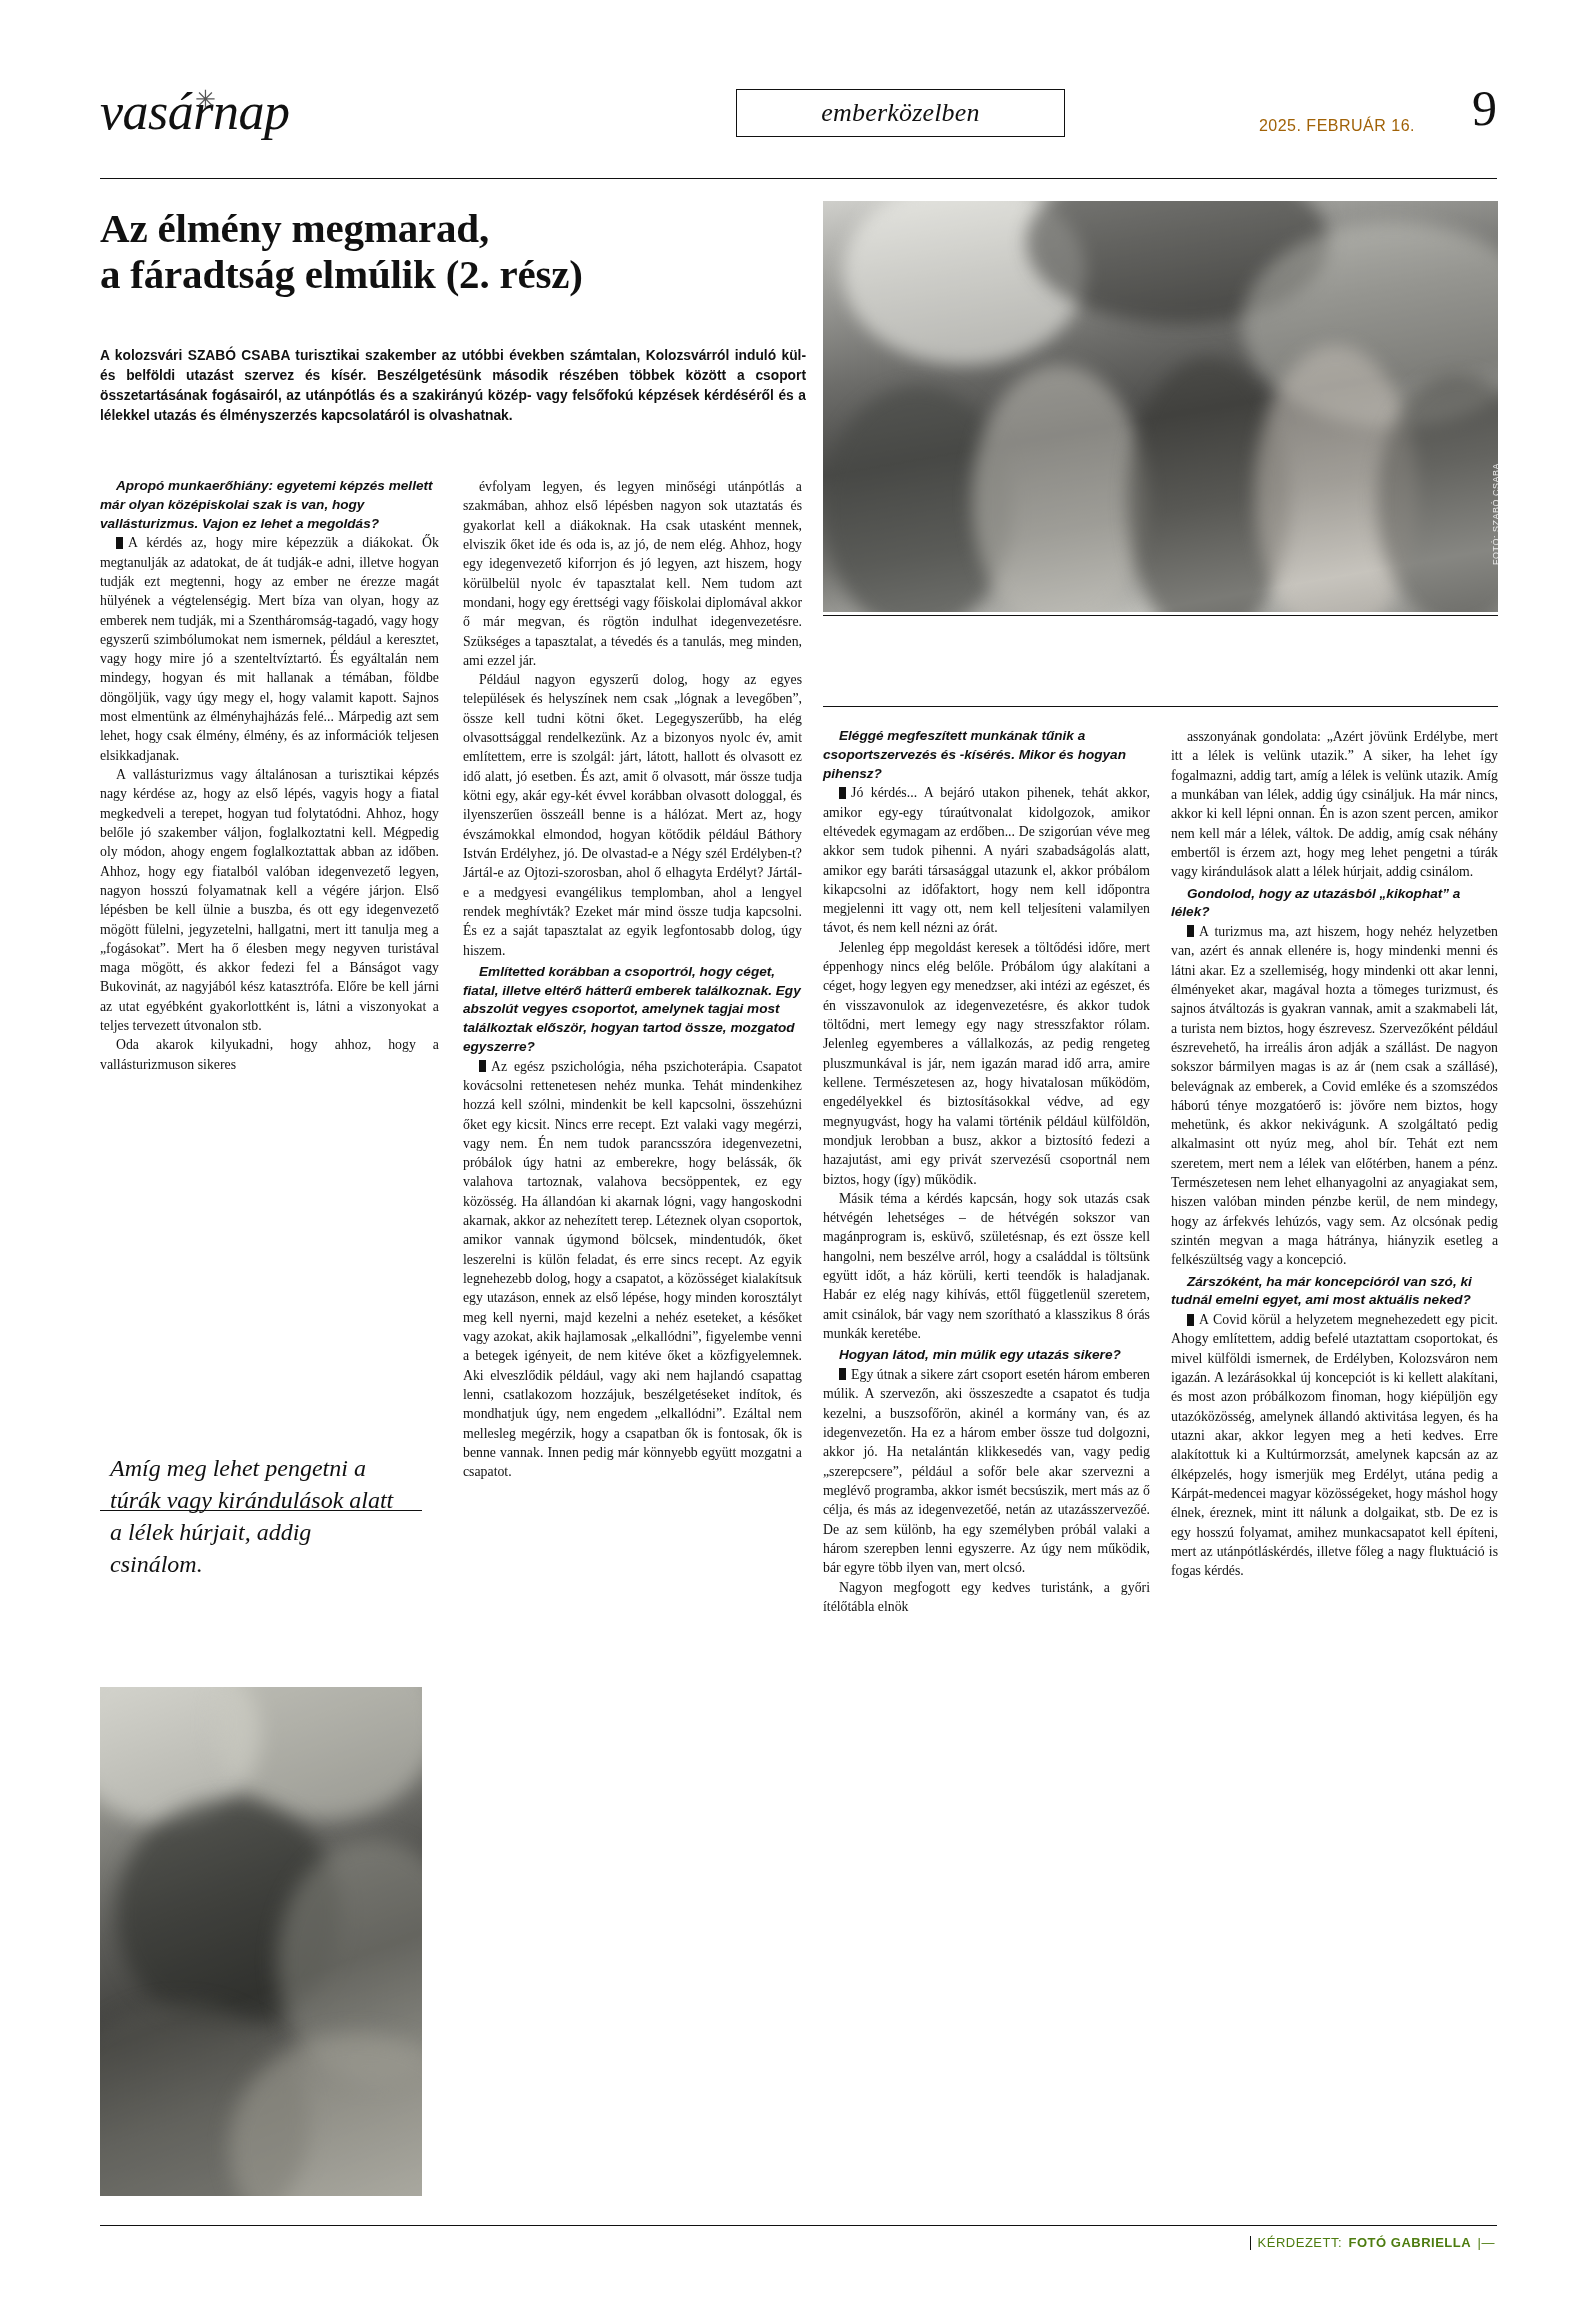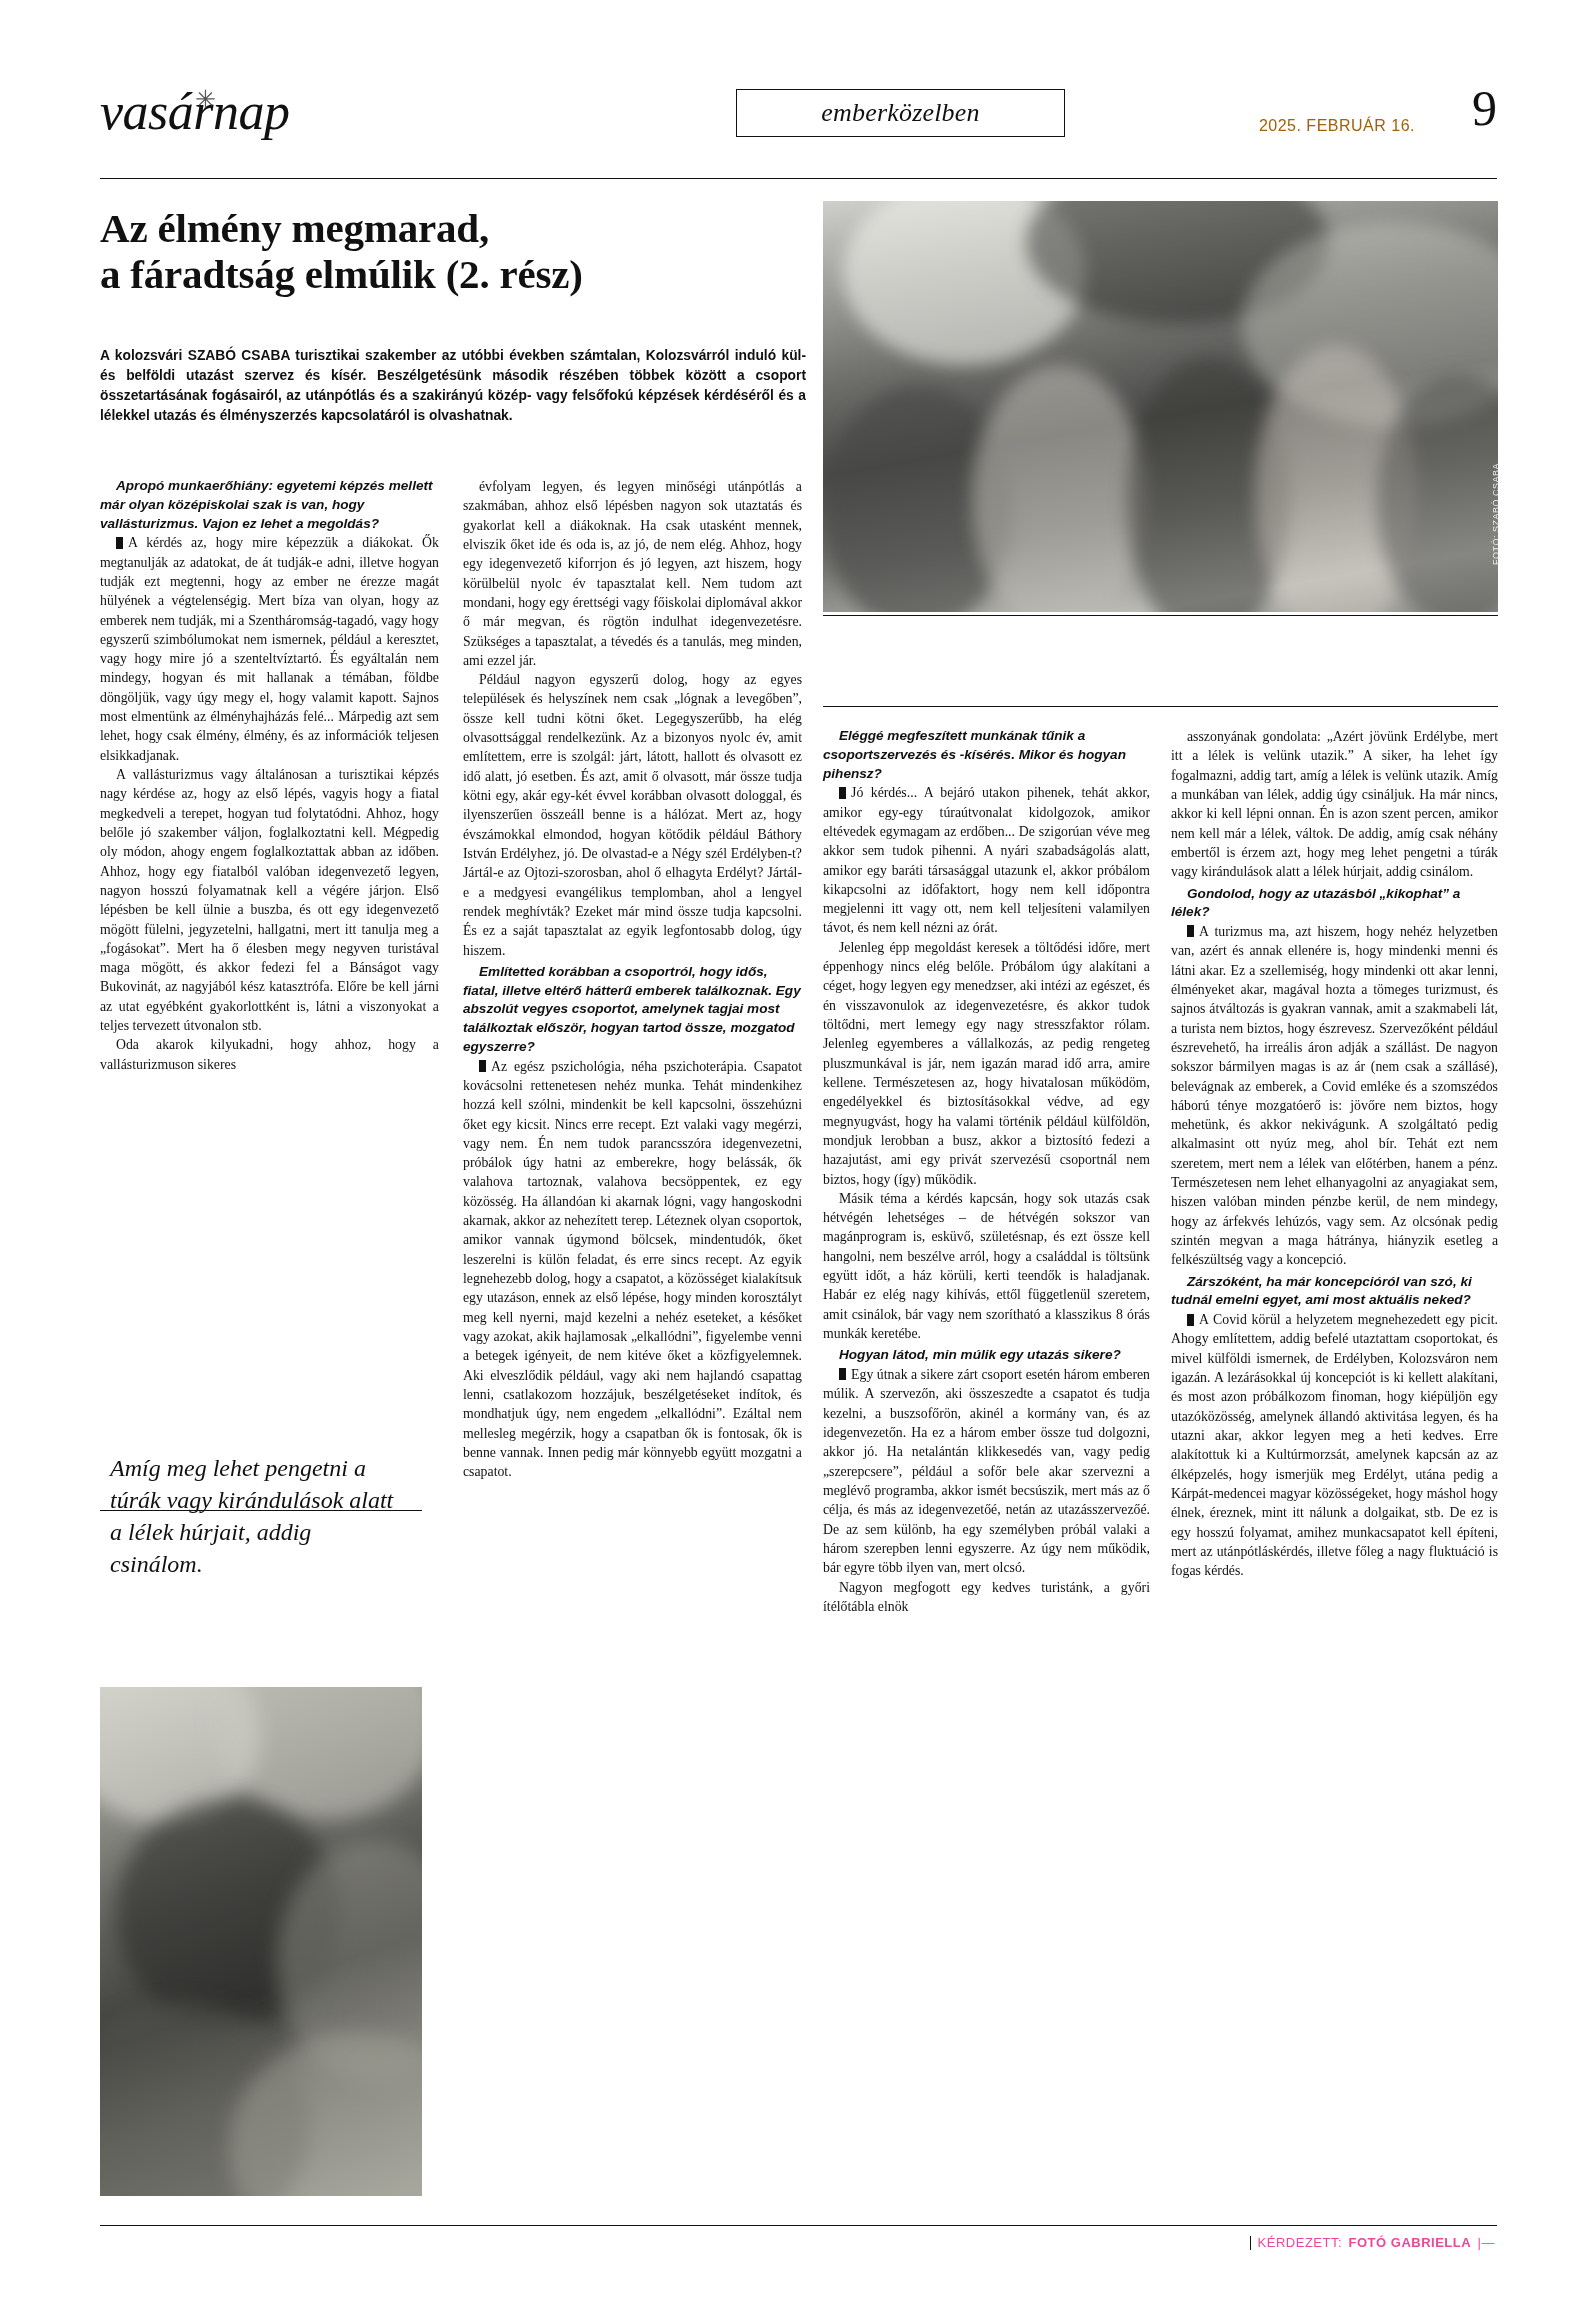--- a/index.html
+++ b/index.html
@@ -263,21 +263,21 @@
     height: 0.9px;
     background: #111;
   }
   .byline {
     position: absolute;
     right: 100px;
     top: 2235px;
     font-family: "Liberation Sans", sans-serif;
     font-size: 13px;
     letter-spacing: 0.5px;
-    color: #ec4899;
+    color: #4d7c0f;
     display: flex;
     align-items: center;
     gap: 6.5px;
   }
   .byline b { font-weight: bold; }
   .byline-tick {
     display: inline-block;
     width: 0.9px;
     height: 14px;
     background: #111;
@@ -320,21 +320,21 @@
   <div class="col" id="col1">
       <p class="q">Apropó munkaerőhiány: egyetemi képzés mellett már olyan középiskolai szak is van, hogy vallásturizmus. Vajon ez lehet a megoldás?</p>
       <p class="bullet-lead"><span class="sq"></span>A kérdés az, hogy mire képezzük a diákokat. Ők megtanulják az adatokat, de át tudják-e adni, illetve hogyan tudják ezt megtenni, hogy az ember ne érezze magát hülyének a végtelenségig. Mert bíza van olyan, hogy az emberek nem tudják, mi a Szenthá­romság-tagadó, vagy hogy egyszerű szimbólumokat nem ismernek, például a keresztet, vagy hogy mire jó a szenteltvíztartó. És egyáltalán nem mindegy, hogyan és mit hallanak a témában, földbe döngöljük, vagy úgy megy el, hogy valamit kapott. Sajnos most elmentünk az élményhajházás felé... Márpedig azt sem lehet, hogy csak élmény, élmény, és az információk teljesen elsikkadjanak.</p>
       <p>A vallásturizmus vagy általánosan a turisztikai képzés nagy kérdése az, hogy az első lépés, vagyis hogy a fiatal megkedveli a terepet, hogyan tud folytatódni. Ahhoz, hogy belőle jó szakember váljon, foglalkoztatni kell. Mégpedig oly módon, ahogy engem foglalkoztattak abban az időben. Ahhoz, hogy egy fiatalból valóban idegenvezető legyen, nagyon hosszú folyamatnak kell a végére járjon. Első lépésben be kell ülnie a buszba, és ott egy idegenvezető mögött fülelni, jegyzetelni, hallgatni, mert itt tanulja meg a „fogásokat”. Mert ha ő élesben megy negyven turistával maga mögött, és akkor fedezi fel a Bánságot vagy Bukovinát, az nagyjából kész katasztrófa. Előre be kell járni az utat egyébként gyakorlottként is, látni a viszonyokat a teljes tervezett útvonalon stb.</p>
       <p>Oda akarok kilyukadni, hogy ahhoz, hogy a vallásturizmuson sikeres</p>
     </div>
 
   <div class="col" id="col2">
       <p>évfolyam legyen, és legyen minőségi utánpótlás a szakmában, ahhoz első lépésben nagyon sok utaztatás és gyakorlat kell a diákoknak. Ha csak utasként mennek, elviszik őket ide és oda is, az jó, de nem elég. Ahhoz, hogy egy idegenvezető kiforrjon és jó legyen, azt hiszem, hogy körülbelül nyolc év tapasztalat kell. Nem tudom azt mondani, hogy egy érettségi vagy főiskolai diplomával akkor ő már megvan, és rögtön indulhat idegenvezetésre. Szükséges a tapasztalat, a tévedés és a tanulás, meg minden, ami ezzel jár.</p>
       <p>Például nagyon egyszerű dolog, hogy az egyes települések és helyszínek nem csak „lógnak a levegőben”, össze kell tudni kötni őket. Legegyszerűbb, ha elég olvasottsággal rendelkezünk. Az a bizonyos nyolc év, amit említettem, erre is szolgál: járt, látott, hallott és olvasott ez idő alatt, jó esetben. És azt, amit ő olvasott, már össze tudja kötni egy, akár egy-két évvel korábban olvasott dologgal, és ilyenszerűen összeáll benne is a hálózat. Mert az, hogy évszámokkal elmondod, hogyan kötődik például Báthory István Erdélyhez, jó. De olvastad-e a Négy szél Erdélyben-t? Jártál-e az Ojtozi-szorosban, ahol ő elhagyta Erdélyt? Jártál-e a medgyesi evangélikus templomban, ahol a lengyel rendek meghívták? Ezeket már mind össze tudja kapcsolni. És ez a saját tapasztalat az egyik legfontosabb dolog, úgy hiszem.</p>
-      <p class="q spaced">Említetted korábban a csoportról, hogy idős, fiatal, illetve eltérő hátterű emberek találkoznak. Egy abszolút vegyes csoportot, amelynek tagjai most találkoztak először, hogyan tartod össze, mozgatod egyszerre?</p>
+      <p class="q spaced">Említetted korábban a csoportról, hogy céget, fiatal, illetve eltérő hátterű emberek találkoznak. Egy abszolút vegyes csoportot, amelynek tagjai most találkoztak először, hogyan tartod össze, mozgatod egyszerre?</p>
       <p class="bullet-lead"><span class="sq"></span>Az egész pszichológia, néha pszichoterápia. Csapatot kovácsolni rettenetesen nehéz munka. Tehát mindenkihez hozzá kell szólni, mindenkit be kell kapcsolni, összehúzni őket egy kicsit. Nincs erre recept. Ezt valaki vagy megérzi, vagy nem. Én nem tudok parancsszóra idegenvezetni, próbálok úgy hatni az emberekre, hogy belássák, ők valahova tartoznak, valahova becsöppentek, ez egy közösség. Ha állandóan ki akarnak lógni, vagy hangoskodni akarnak, akkor az nehezített terep. Léteznek olyan csoportok, amikor vannak úgymond bölcsek, mindentudók, őket leszerelni is külön feladat, és erre sincs recept. Az egyik legnehezebb dolog, hogy a csapatot, a közösséget kialakítsuk egy utazáson, ennek az első lépése, hogy minden korosztályt meg kell nyerni, majd kezelni a nehéz eseteket, a későket vagy azokat, akik hajlamosak „elkallódni”, figyelembe venni a betegek igényeit, de nem kitéve őket a közfigyelemnek. Aki elveszlődik például, vagy aki nem hajlandó csapattag lenni, csatlakozom hozzájuk, beszélgetéseket indítok, és mondhatjuk úgy, nem engedem „elkallódni”. Ezáltal nem mellesleg megérzik, hogy a csapatban ők is fontosak, ők is benne vannak. Innen pedig már könnyebb együtt mozgatni a csapatot.</p>
     </div>
 
   <div class="col" id="col3">
       <p class="q">Eléggé megfeszített munkának tűnik a csoportszervezés és -kísérés. Mikor és hogyan pihensz?</p>
       <p class="bullet-lead"><span class="sq"></span>Jó kérdés... A bejáró utakon pihenek, tehát akkor, amikor egy-egy túraútvonalat kidolgozok, amikor eltévedek egymagam az erdőben... De szigorúan véve meg akkor sem tudok pihenni. A nyári szabadságolás alatt, amikor egy baráti társasággal utazunk el, akkor próbálom kikapcsolni az időfaktort, hogy nem kell időpontra megjelenni itt vagy ott, nem kell teljesíteni valamilyen távot, és nem kell nézni az órát.</p>
       <p>Jelenleg épp megoldást keresek a töltődési időre, mert éppenhogy nincs elég belőle. Próbálom úgy alakítani a céget, hogy legyen egy menedzser, aki intézi az egészet, és én visszavonulok az idegenvezetésre, és akkor tudok töltődni, mert lemegy egy nagy stresszfaktor rólam. Jelenleg egyemberes a vállalkozás, az pedig rengeteg pluszmunkával is jár, nem igazán marad idő arra, amire kellene. Természetesen az, hogy hivatalosan működöm, engedélyekkel és biztosításokkal védve, ad egy megnyugvást, hogy ha valami történik például külföldön, mondjuk lerobban a busz, akkor a biztosító fedezi a hazajutást, ami egy privát szervezésű csoportnál nem biztos, hogy (így) működik.</p>
       <p>Másik téma a kérdés kapcsán, hogy sok utazás csak hétvégén lehetséges – de hétvégén sokszor van magánprogram is, esküvő, születésnap, és ezt össze kell hangolni, nem beszélve arról, hogy a családdal is töltsünk együtt időt, a ház körüli, kerti teendők is haladjanak. Habár ez elég nagy kihívás, ettől függetlenül szeretem, amit csinálok, bár vagy nem szorítható a klasszikus 8 órás munkák keretébe.</p>
       <p class="q spaced">Hogyan látod, min múlik egy utazás sikere?</p>
       <p class="bullet-lead"><span class="sq"></span>Egy útnak a sikere zárt csoport esetén három emberen múlik. A szervezőn, aki összeszedte a csapatot és tudja kezelni, a buszsofőrön, akinél a kormány van, és az idegenvezetőn. Ha ez a három ember össze tud dolgozni, akkor jó. Ha netalántán klikkesedés van, vagy pedig „szerepcsere”, például a sofőr bele akar szervezni a meglévő programba, akkor ismét becsúszik, mert más az ő célja, és más az idegenvezetőé, netán az utazásszervezőé. De az sem különb, ha egy személyben próbál valaki a három szerepben lenni egyszerre. Az úgy nem működik, bár egyre több ilyen van, mert olcsó.</p>

